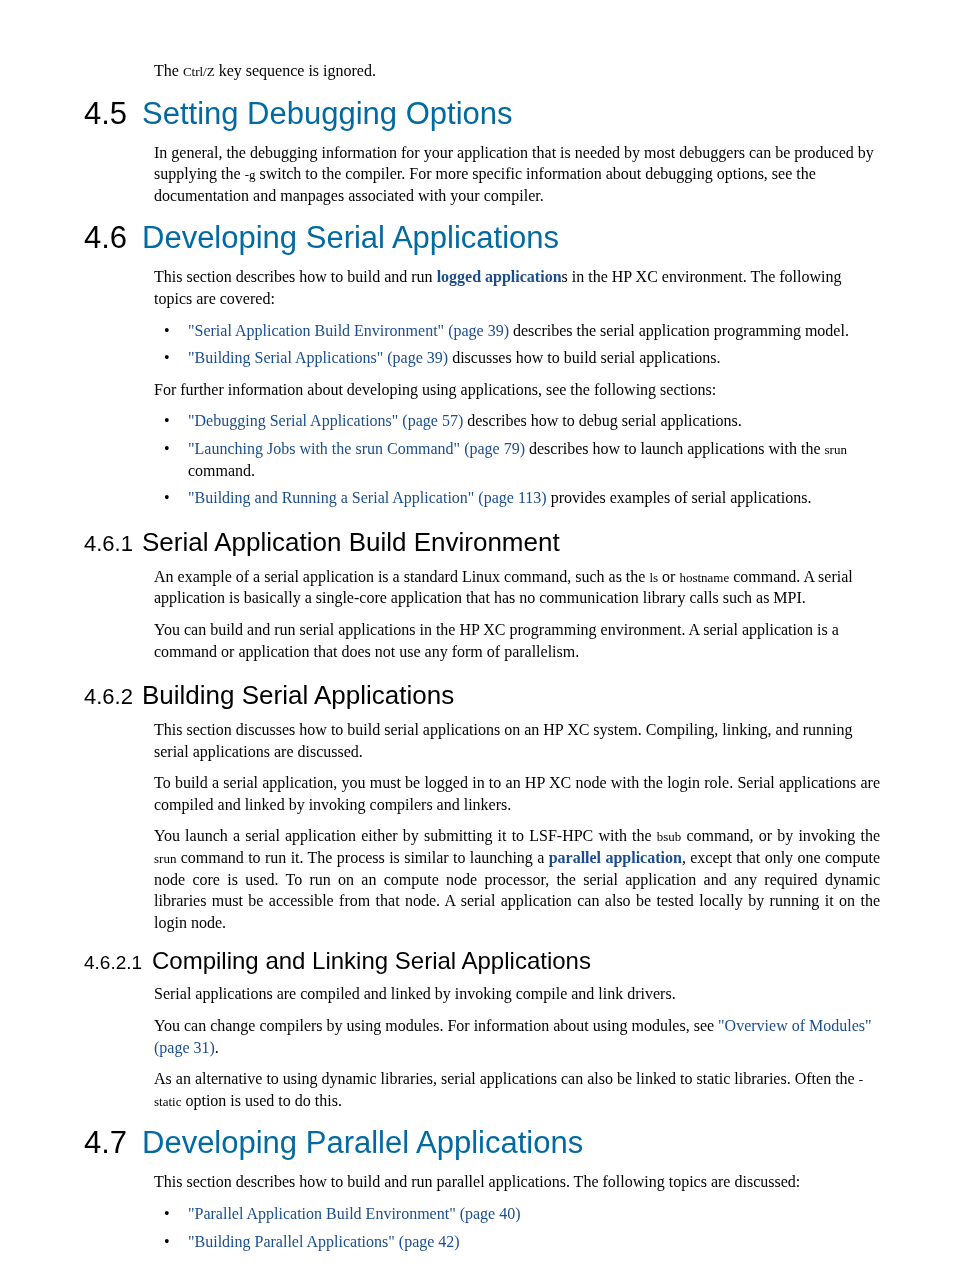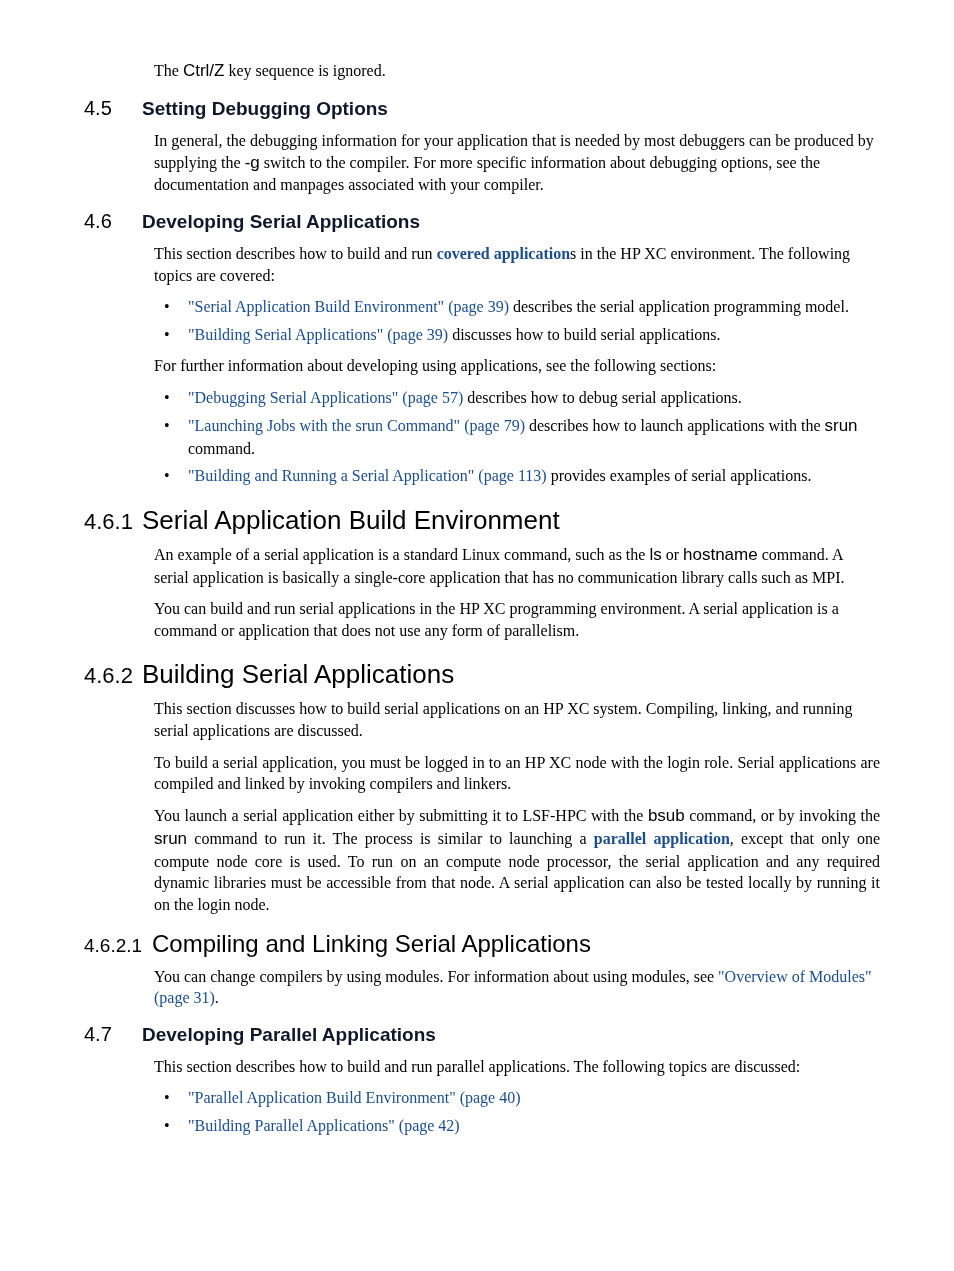--- a/index.html
+++ b/index.html
@@ -9,31 +9,31 @@
     width: 954px;
     font-family: 'Palatino Linotype', 'Book Antiqua', Palatino, serif;
     color: #000;
   }
   .page {
     padding: 60px 74px 40px 84px;
   }
   .h0-number {
     font-family: 'Segoe UI Light', 'Helvetica Neue', Arial, sans-serif;
     font-weight: 300;
-    font-size: 20px;
+    font-size: 31px;
     color: #000;
     display: inline-block;
     width: 58px;
     vertical-align: baseline;
   }
   .h0-title {
     font-family: 'Segoe UI Light', 'Helvetica Neue', Arial, sans-serif;
-    font-weight: 700;
-    font-size: 19px;
-    color: #0f172a;
+    font-weight: 400;
+    font-size: 31px;
+    color: #0369a1;
     display: inline;
   }
   .h1-number {
     font-family: 'Segoe UI Light', 'Helvetica Neue', Arial, sans-serif;
     font-weight: 300;
     font-size: 22px;
     color: #000;
     display: inline-block;
     width: 58px;
     vertical-align: baseline;
@@ -100,22 +100,22 @@
     margin-bottom: 6px;
   }
   ul.body-list li::before {
     content: "•";
     position: absolute;
     left: 10px;
     top: 0;
     font-size: 16px;
   }
   .code {
-    font-family: Liberation Sans, sans-serif;
-    font-size: 17px;
+    font-family: Liberation Serif, serif;
+    font-size: 13px;
   }
   .link {
     color: #1a4d8f;
   }
   .bold {
     font-weight: bold;
   }
 </style>
 </head>
 <body>
@@ -130,21 +130,21 @@
     <span class="h0-number">4.5</span><span class="h0-title">Setting Debugging Options</span>
   </div>
   <p class="body">
     <span>In general, the debugging information for your application that is needed by most debuggers can be produced by supplying the </span><span class="code">-g</span><span> switch to the compiler. For more specific information about debugging options, see the documentation and manpages associated with your compiler.</span>
   </p>
 
   <div class="heading-block0">
     <span class="h0-number">4.6</span><span class="h0-title">Developing Serial Applications</span>
   </div>
   <p class="body">
-    <span>This section describes how to build and run </span><span class="link bold">covered application</span><span>s in the HP XC environment. The following topics are covered:</span>
+    <span>This section describes how to build and run </span><span class="link bold">logged application</span><span>s in the HP XC environment. The following topics are covered:</span>
   </p>
   <ul class="body-list">
     <li>
       <span class="link">"Serial Application Build Environment" (page 39)</span><span> describes the serial application programming model.</span>
     </li>
     <li>
       <span class="link">"Building Serial Applications" (page 39)</span><span> discusses how to build serial applications.</span>
     </li>
   </ul>
   <p class="body">For further information about developing using applications, see the following sections:</p>
@@ -173,22 +173,26 @@
   </div>
   <p class="body">This section discusses how to build serial applications on an HP XC system. Compiling, linking, and running serial applications are discussed.</p>
   <p class="body justify">To build a serial application, you must be logged in to an HP XC node with the login role. Serial applications are compiled and linked by invoking compilers and linkers.</p>
   <p class="body justify">
     <span>You launch a serial application either by submitting it to LSF-HPC with the </span><span class="code">bsub</span><span> command, or by invoking the </span><span class="code">srun</span><span> command to run it. The process is similar to launching a </span><span class="link bold">parallel application</span><span>, except that only one compute node core is used. To run on an compute node processor, the serial application and any required dynamic libraries must be accessible from that node. A serial application can also be tested locally by running it on the login node.</span>
   </p>
 
   <div class="heading-block2">
     <span class="h2-number">4.6.2.1</span><span class="h2-title">Compiling and Linking Serial Applications</span>
   </div>
+  <p class="body">Serial applications are compiled and linked by invoking compile and link drivers.</p>
   <p class="body">
     <span>You can change compilers by using modules. For information about using modules, see </span><span class="link">"Overview of Modules" (page 31)</span><span>.</span>
+  </p>
+  <p class="body">
+    <span>As an alternative to using dynamic libraries, serial applications can also be linked to static libraries. Often the </span><span class="code">-static</span><span> option is used to do this.</span>
   </p>
 
   <div class="heading-block0">
     <span class="h0-number">4.7</span><span class="h0-title">Developing Parallel Applications</span>
   </div>
   <p class="body">This section describes how to build and run parallel applications. The following topics are discussed:</p>
   <ul class="body-list">
     <li>
       <span class="link">"Parallel Application Build Environment" (page 40)</span>
     </li>

